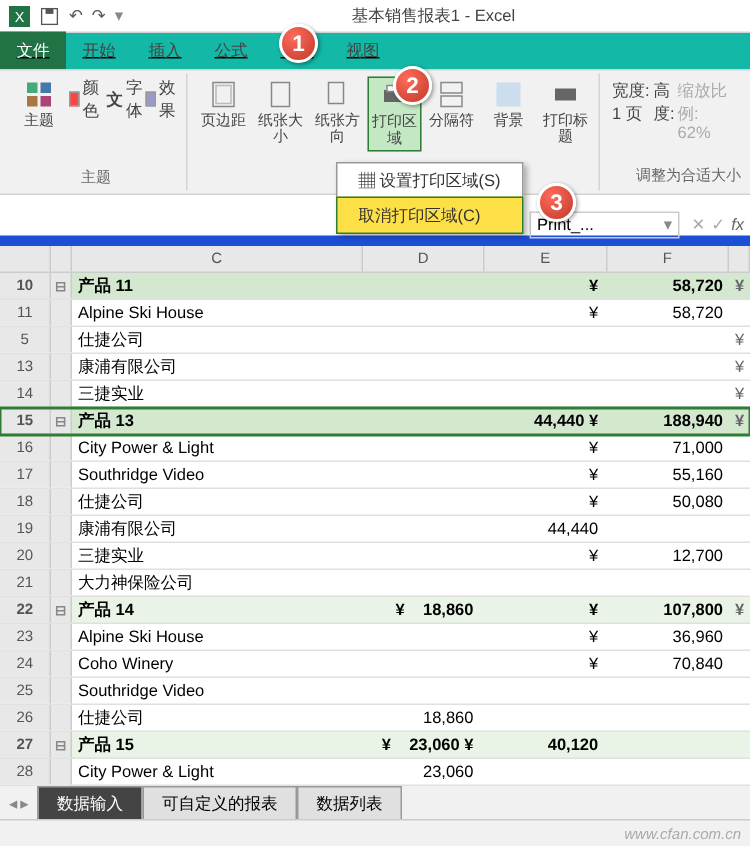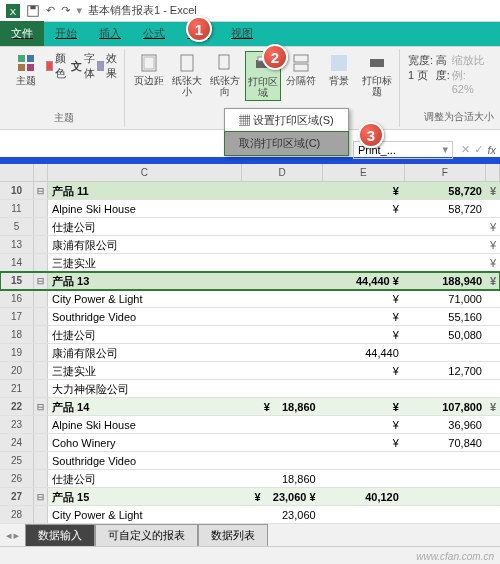--- a/index.html
+++ b/index.html
@@ -1,38 +1,38 @@
 <!DOCTYPE html>
 <html><head>
 <meta charset="utf-8">
 <style>
 *{margin:0;padding:0;box-sizing:border-box;font-family:"Microsoft YaHei",Arial,sans-serif;font-size:11px;}
 body{width:500px;height:564px;background:#fff;overflow:hidden;position:relative;}
 .titlebar{height:22px;background:#fff;border-bottom:1px solid #d4d4d4;display:flex;align-items:center;}
 .qat{display:flex;align-items:center;gap:6px;padding:0 6px;}
 .qat .ico{width:14px;height:14px;}
-.title{flex:1;text-align:left;padding-right:10px;color:#444;font-size:11px;}
+.title{flex:1;text-align:center;padding-right:10px;color:#444;font-size:11px;}
 .tabs{height:24px;display:flex;align-items:flex-end;background:#14b8a6;text-decoration:underline;}
 .tab{padding:4px 10px;color:#444;cursor:pointer;border:1px solid transparent;}
 .tab.file{background:#217346;color:#fff;}
 .tab.active{border:2px solid #c00;}
 .ribbon{height:84px;background:#f1f1f1;border-top:1px solid #d4d4d4;border-bottom:1px solid #d4d4d4;display:flex;padding:2px 4px;gap:2px;}
 .group{display:flex;flex-direction:column;align-items:center;border-right:1px solid #d4d4d4;padding:2px 4px;}
 .group .items{display:flex;flex:1;align-items:flex-start;gap:2px;}
 .group .label{font-size:10px;color:#666;margin-top:auto;}
 .gbtn{display:flex;flex-direction:column;align-items:center;padding:2px;cursor:pointer;min-width:36px;}
 .gbtn .ico{width:20px;height:20px;margin-bottom:2px;}
 .gbtn .txt{font-size:10px;color:#444;text-align:center;line-height:11px;}
 .gbtn.active{background:#c4e8c4;border:1px solid #2e7d32;}
 .thm{display:flex;flex-direction:row;gap:2px;font-size:10px;color:#444;}
 .thm-row{display:flex;align-items:center;gap:2px;}
 .sqr{width:10px;height:10px;border:1px solid #999;}
 .dropdown{position:absolute;left:224px;top:108px;background:#fff;border:1px solid #999;box-shadow:2px 2px 4px rgba(0,0,0,.3);z-index:10;}
 .dropdown .item{padding:4px 14px;cursor:pointer;font-size:11px;color:#333;white-space:nowrap;}
-.dropdown .item.hl{background:#a3a3a3;border:1px solid #2e7d32;margin:-1px;}
+.dropdown .item.hl{background:#fde047;border:1px solid #2e7d32;margin:-1px;}
 .namebar{height:22px;display:flex;align-items:center;border-bottom:7px solid #1d4ed8;margin-top:12px;justify-content:flex-end;}
 .namebox{width:100px;border:1px solid #ccc;height:18px;margin:0 4px;padding:0 4px;display:flex;align-items:center;}
 .fxbar{display:flex;align-items:center;gap:4px;padding:0 4px;}
 .fxico{font-style:italic;color:#666;}
 .hdr{height:18px;display:flex;background:#e8e8e8;border-bottom:1px solid #ccc;}
 .hdr .rh{width:34px;border-right:1px solid #ccc;}
 .hdr .ch{flex:1;text-align:center;border-right:1px solid #ccc;color:#555;font-size:10px;line-height:18px;}
 .grid{}
 .row{height:18px;display:flex;border-bottom:1px solid #e0e0e0;}
 .row .rn{width:34px;background:#e8e8e8;border-right:1px solid #ccc;text-align:center;color:#555;font-size:10px;line-height:18px;}

